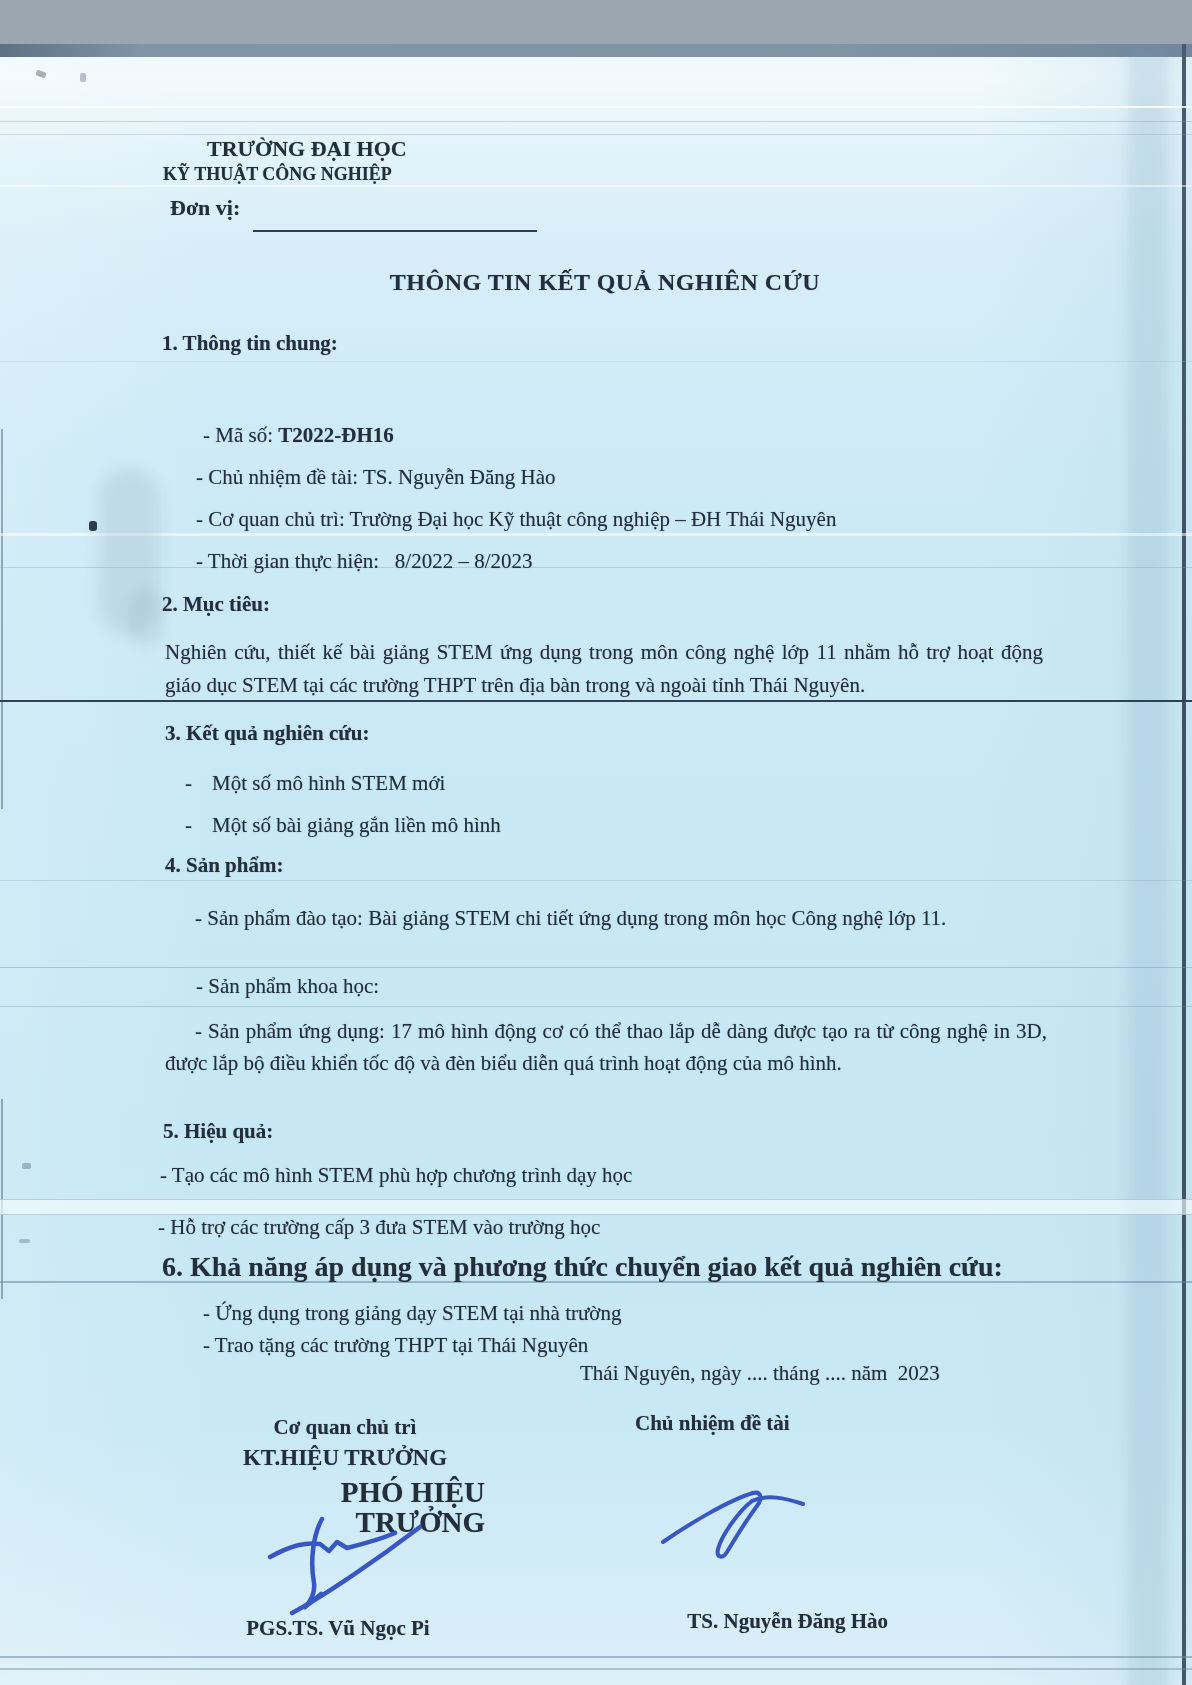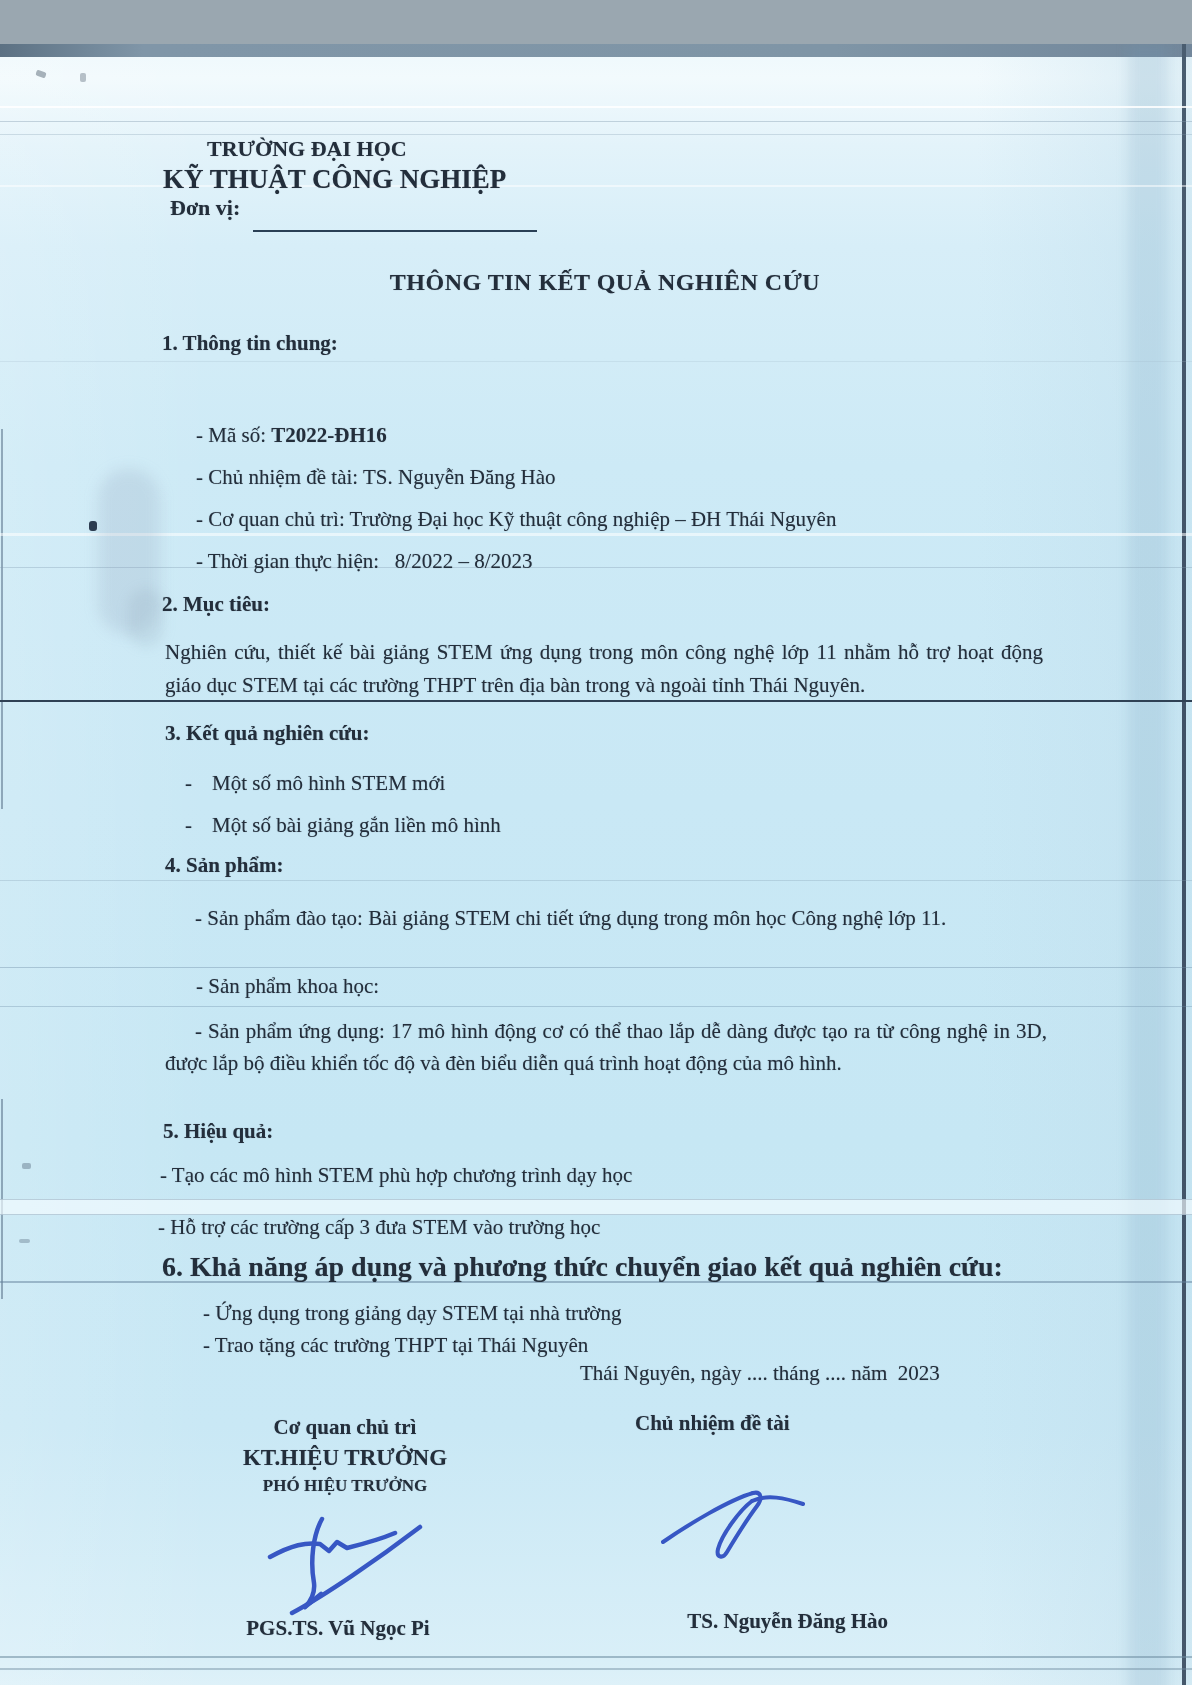--- a/index.html
+++ b/index.html
@@ -48,28 +48,28 @@
 
   <div class="art" style="left:36px;top:27px;width:10px;height:6px;background:rgba(90,105,120,.5);transform:rotate(20deg);border-radius:2px;"></div>
   <div class="art" style="left:80px;top:29px;width:6px;height:9px;background:rgba(90,105,120,.4);border-radius:2px;"></div>
   <div class="art" style="left:98px;top:425px;width:62px;height:165px;background:rgba(125,145,170,.18);filter:blur(7px);border-radius:30px;"></div>
   <div class="art" style="left:89px;top:477px;width:8px;height:10px;background:#2c3c50;border-radius:3px;"></div>
   <div class="art" style="left:128px;top:545px;width:36px;height:58px;background:rgba(125,145,170,.15);filter:blur(6px);border-radius:20px;"></div>
   <div class="art" style="left:22px;top:1119px;width:9px;height:6px;background:rgba(80,100,120,.4);border-radius:2px;"></div>
   <div class="art" style="left:19px;top:1195px;width:11px;height:4px;background:rgba(80,100,120,.35);border-radius:2px;"></div>
 
   <div class="t b" style="left:207px;top:93px;font-size:22px;">TRƯỜNG ĐẠI HỌC</div>
-  <div class="t b" style="left:163px;top:121px;font-size:27px;">KỸ THUẬT CÔNG NGHIỆP</div>
+  <div class="t b" style="left:163px;top:121px;font-size:18px;">KỸ THUẬT CÔNG NGHIỆP</div>
   <div class="t b" style="left:170px;top:152px;font-size:22px;">Đơn vị:</div>
   <div class="art" style="left:253px;top:186px;width:284px;height:2px;background:#2a3f55;"></div>
 
   <div class="t b" style="left:165px;top:226px;width:880px;text-align:center;font-size:24px;letter-spacing:.5px;">THÔNG TIN KẾT QUẢ NGHIÊN CỨU</div>
 
   <div class="t b" style="left:162px;top:288px;">1. Thông tin chung:</div>
-  <div class="t" style="left:196px;top:380px;text-align:right;"><span>- Mã số: </span><span class="b">T2022-ĐH16</span></div>
+  <div class="t" style="left:203px;top:380px;text-align:right;"><span>- Mã số: </span><span class="b">T2022-ĐH16</span></div>
   <div class="t" style="left:196px;top:422px;">- Chủ nhiệm đề tài: TS. Nguyễn Đăng Hào</div>
   <div class="t" style="left:196px;top:464px;">- Cơ quan chủ trì: Trường Đại học Kỹ thuật công nghiệp – ĐH Thái Nguyên</div>
   <div class="t" style="left:196px;top:506px;">- Thời gian thực hiện:   8/2022 – 8/2023</div>
 
   <div class="t b" style="left:162px;top:549px;">2. Mục tiêu:</div>
   <div class="t para" style="left:165px;top:592px;width:878px;">Nghiên cứu, thiết kế bài giảng STEM ứng dụng trong môn công nghệ lớp 11 nhằm hỗ trợ hoạt động giáo dục STEM tại các trường THPT trên địa bàn trong và ngoài tỉnh Thái Nguyên.</div>
 
   <div class="t b" style="left:165px;top:678px;">3. Kết quả nghiên cứu:</div>
   <div class="t" style="left:185px;top:728px;"><span>-</span><span style="display:inline-block;width:20px;"></span><span>Một số mô hình STEM mới</span></div>
   <div class="t" style="left:185px;top:770px;"><span>-</span><span style="display:inline-block;width:20px;"></span><span>Một số bài giảng gắn liền mô hình</span></div>
@@ -84,21 +84,21 @@
   <div class="t" style="left:158px;top:1172px;">- Hỗ trợ các trường cấp 3 đưa STEM vào trường học</div>
 
   <div class="t b" style="left:162px;top:1208px;font-size:28px;">6. Khả năng áp dụng và phương thức chuyển giao kết quả nghiên cứu:</div>
   <div class="t" style="left:203px;top:1290px;">- Trao tặng các trường THPT tại Thái Nguyên</div>
   <div class="t" style="left:203px;top:1258px;">- Ứng dụng trong giảng dạy STEM tại nhà trường</div>
 
   <div class="t" style="left:580px;top:1318px;">Thái Nguyên, ngày .... tháng .... năm  2023</div>
 
   <div class="t b" style="left:230px;top:1372px;width:230px;text-align:center;">Cơ quan chủ trì</div>
   <div class="t b" style="left:218px;top:1402px;width:254px;text-align:center;font-size:23px;">KT.HIỆU TRƯỞNG</div>
-  <div class="t b" style="left:205px;top:1433px;width:280px;text-align:center;font-size:17px;">PHÓ HIỆU TRƯỞNG</div>
+  <div class="t b" style="left:205px;top:1433px;width:280px;text-align:right;font-size:29px;">PHÓ HIỆU TRƯỞNG</div>
   <div class="t b" style="left:635px;top:1368px;width:200px;text-align:left;">Chủ nhiệm đề tài</div>
 
   <svg class="art" style="left:262px;top:1455px;" width="200" height="120" viewBox="0 0 200 120">
     <g fill="none" stroke="#2b4bc0" stroke-width="4.5" stroke-linecap="round" stroke-linejoin="round" opacity="0.92">
       <path d="M 8,58 C 30,46 44,43 58,45 l 9,7 l 8,-9 l 10,6 c 16,-4 34,-9 48,-15"></path>
       <path d="M 60,20 C 51,36 48,62 52,84 C 53,93 50,101 43,108"></path>
       <path d="M 43,108 L 59,95"></path>
       <path d="M 30,114 C 62,97 116,60 158,28"></path>
     </g>
   </svg>

